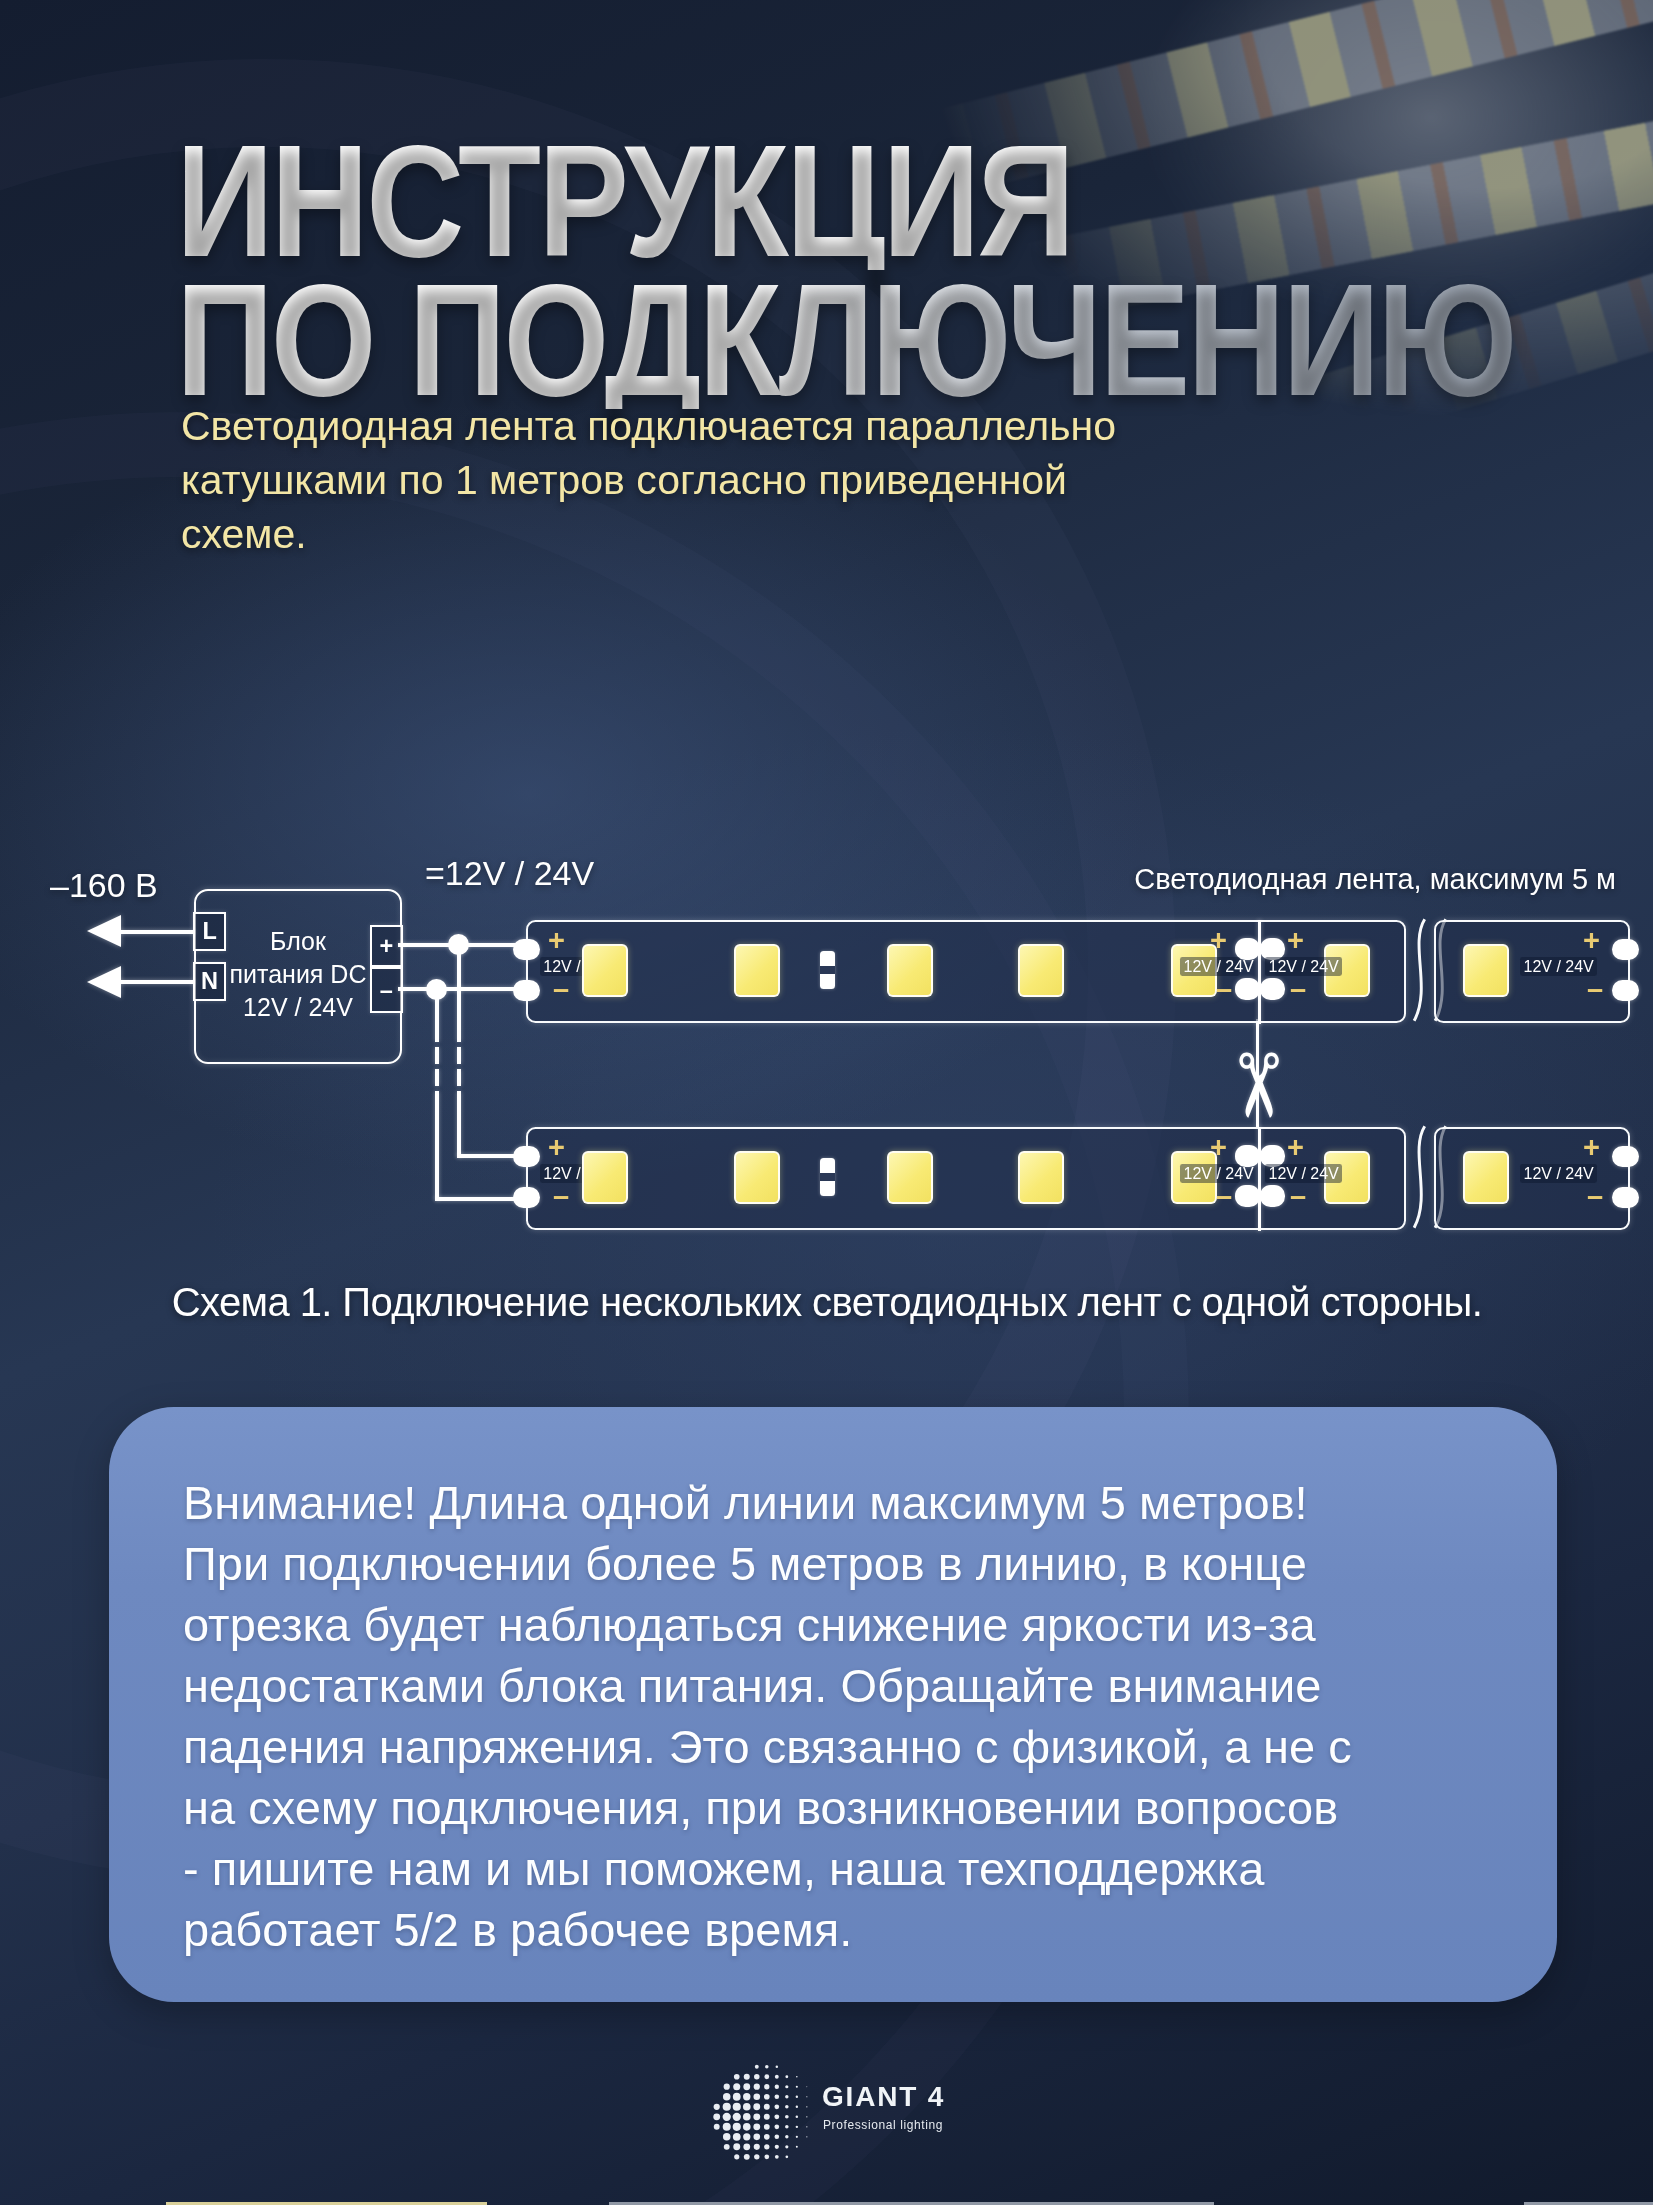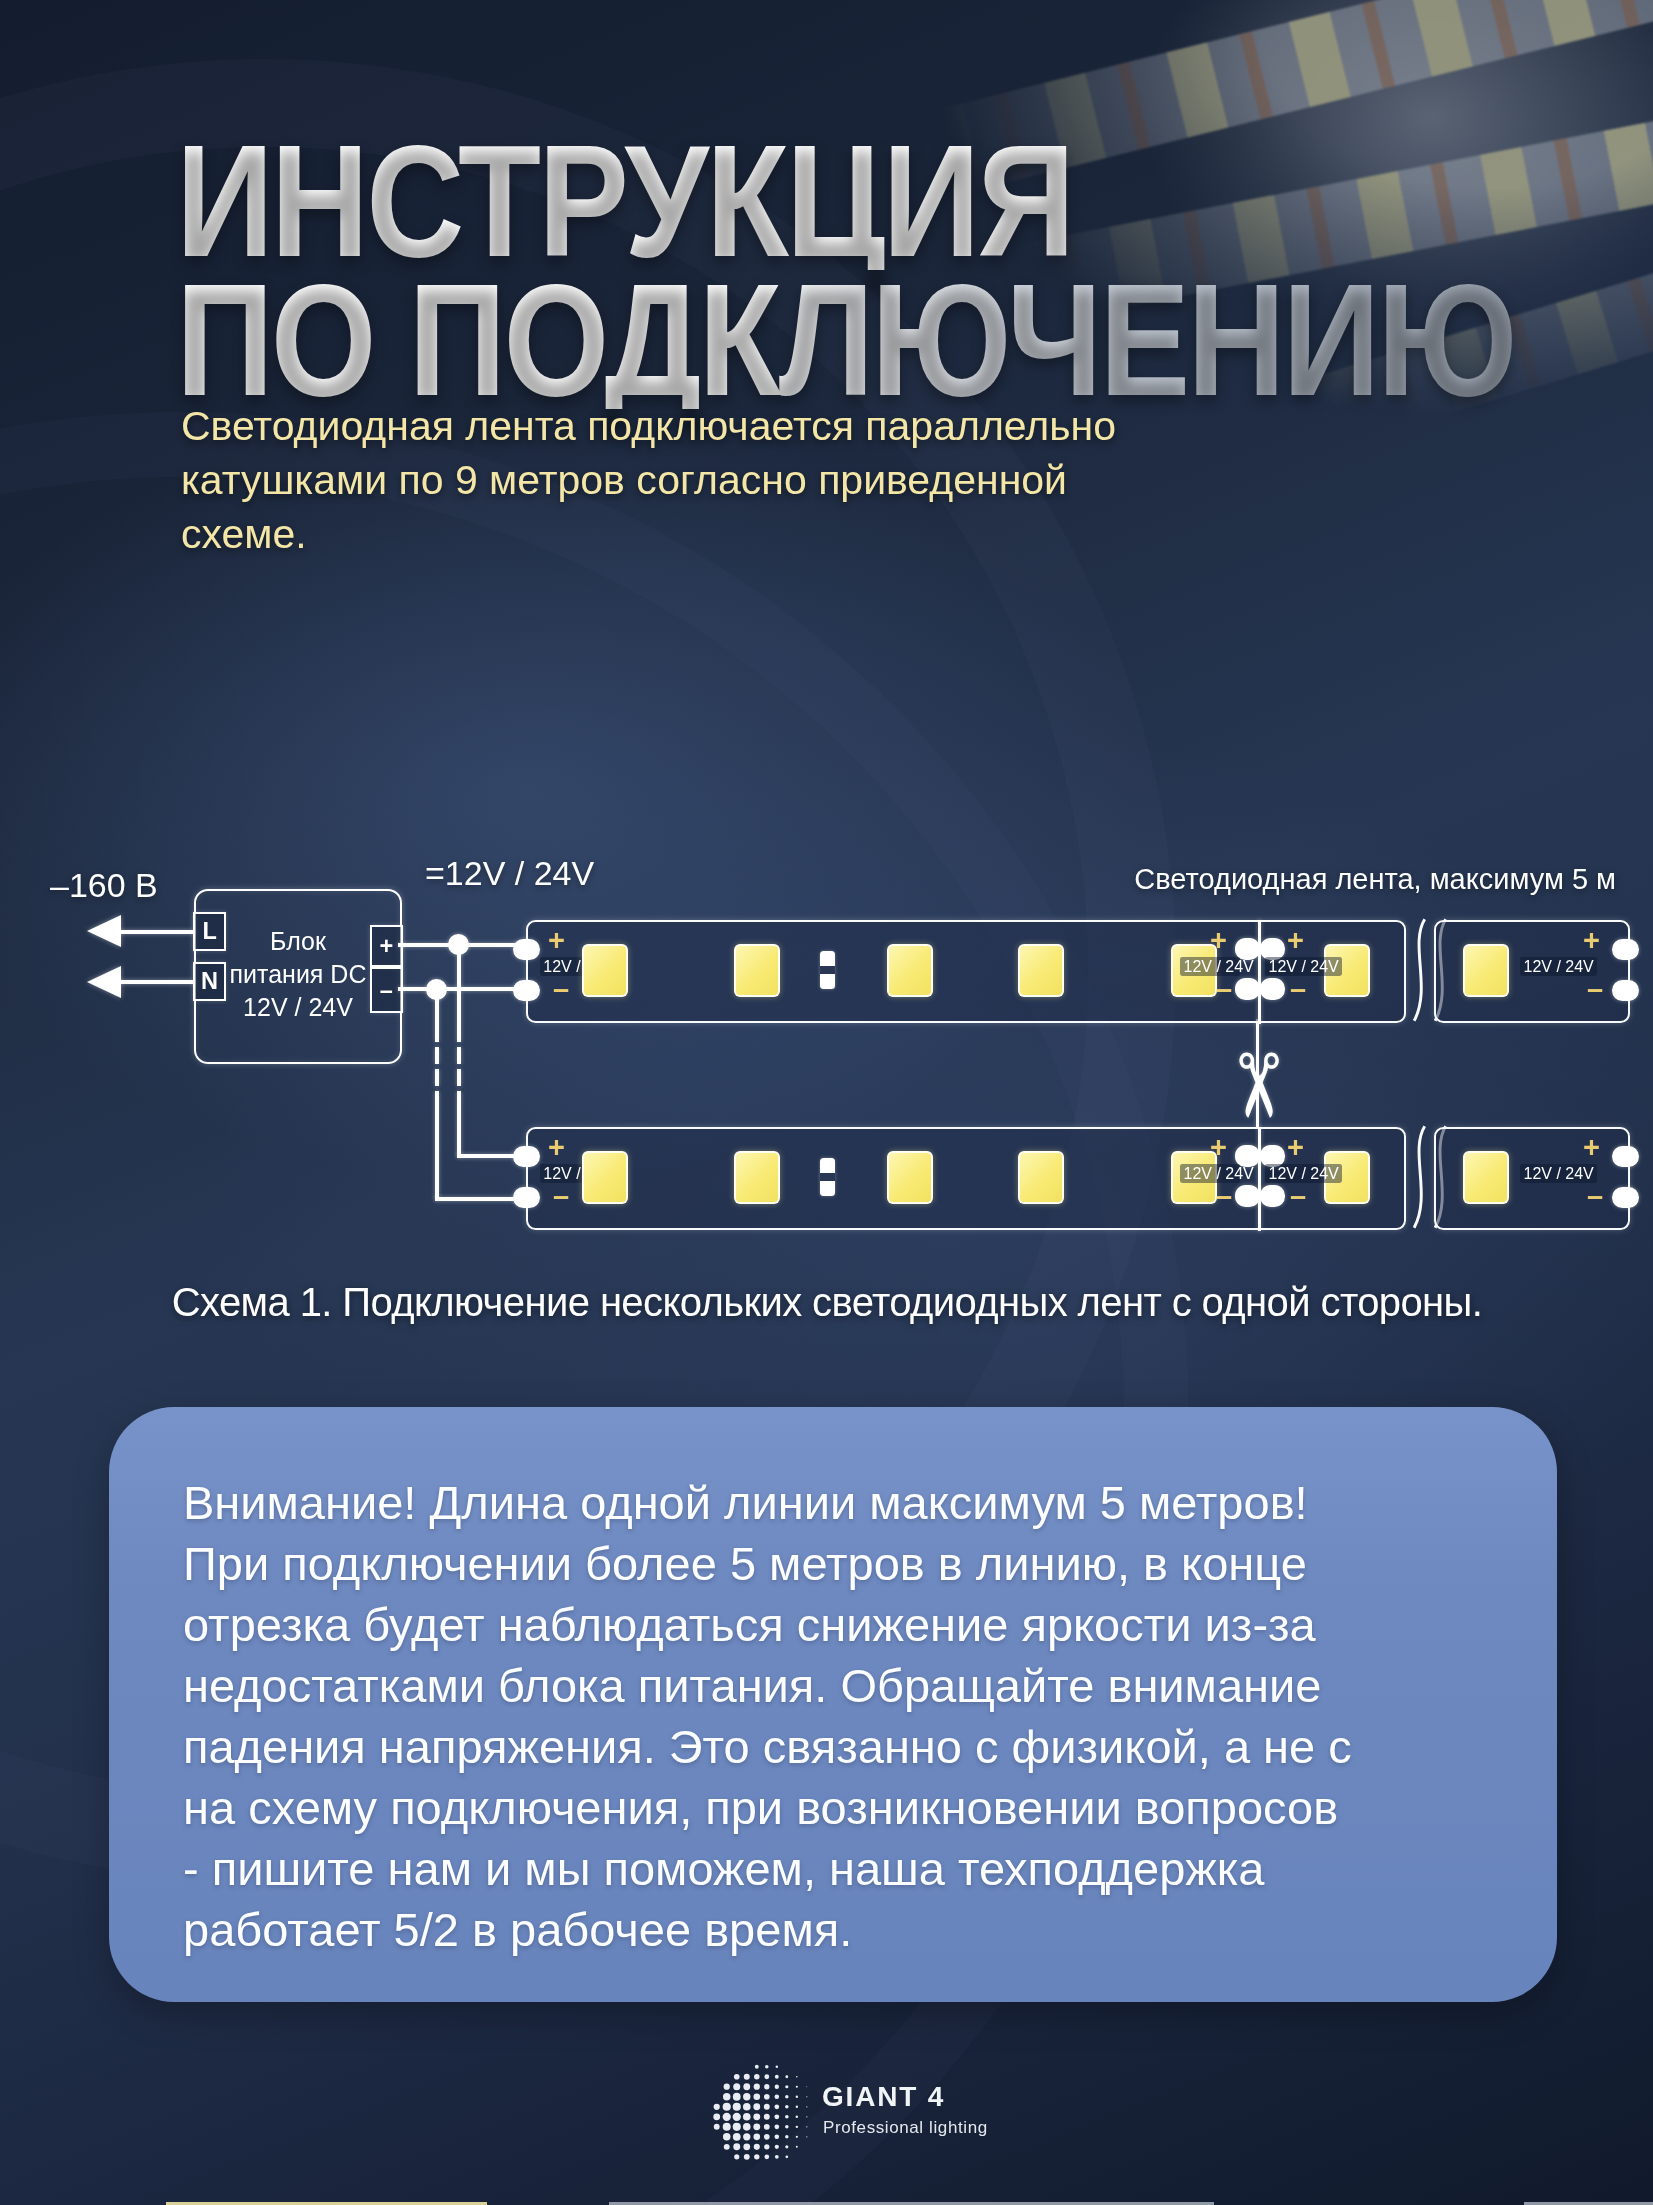--- a/index.html
+++ b/index.html
@@ -74,21 +74,21 @@
   .caption{left:0;top:1280px;width:1654px;text-align:center;font-size:40px;color:#fff;
     letter-spacing:-0.6px;text-shadow:0 2.4px 7px rgba(0,0,0,.5);}
   
   .warning-box{left:109px;top:1407px;width:1448px;height:595px;border-radius:65px;
     background:linear-gradient(180deg,#7893c9 0%,#6e89c0 30%,#6884bc 100%);
     box-shadow:0 11.8px 35px rgba(0,0,0,.25);}
   .warning-text{left:74px;top:65px;width:1311px;font-size:47px;line-height:61px;color:#fdfeff;
     text-shadow:0 2.4px 4.7px rgba(40,55,90,.35);}
   
   .brand{left:822px;top:2081px;font-size:28px;font-weight:bold;letter-spacing:1.8px;color:#f1f4f7;}
-  .tagline{left:823px;top:2118px;font-size:17px;letter-spacing:0.6px;color:#e6eaef;}
+  .tagline{left:823px;top:2118px;font-size:12px;letter-spacing:0.6px;color:#e6eaef;}
   
   .sliver{top:2202px;height:3.5px;}
   .sliver-y{left:166px;width:321px;background:#d9d09a;}
   .sliver-g1{left:609px;width:605px;background:#9098a5;}
   .sliver-g2{left:1524px;width:130px;background:#9098a5;}
   .line{display:block;}
 </style>
 </head>
 <body>
 
@@ -104,21 +104,21 @@
     <div class="abs band band3"></div>
   </div>
 
   <h1 class="abs title" style="margin:0;">
     <span class="t1 line">ИНСТРУКЦИЯ</span>
     <span class="t2 line">ПО ПОДКЛЮЧЕНИЮ</span>
   </h1>
 
   <div class="abs intro-highlight">
       <div class="line">Светодиодная лента подключается параллельно</div>
-      <div class="line">катушками по 9 метров согласно приведенной</div>
+      <div class="line">катушками по 1 метров согласно приведенной</div>
       <div class="line">схеме.</div>
     </div>
 
   <div class="abs" id="diagram" style="left:0;top:0;width:1654px;height:1270px;">
     <div class="abs dlabel lbl-mains">–160 В</div>
     <div class="abs dlabel lbl-dc">=12V / 24V</div>
     <div class="abs dlabel lbl-stripmax">Светодиодная лента, максимум 5 м</div>
 
     <div class="abs psu">
       <div class="abs psu-text">

